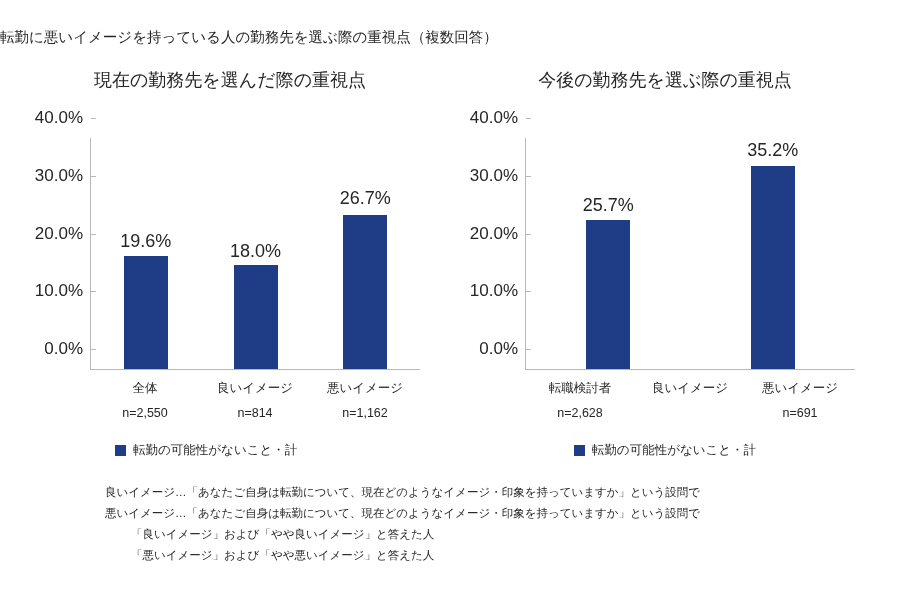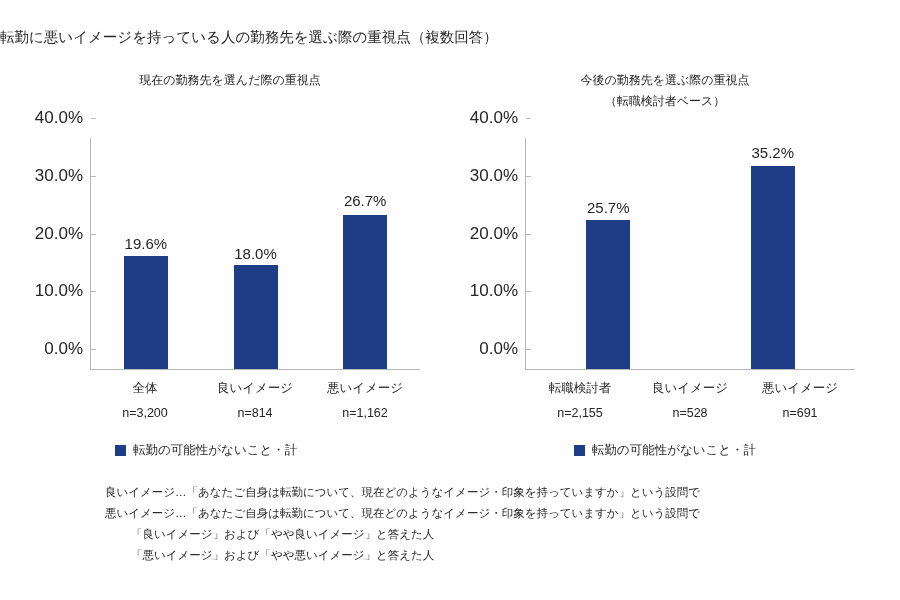--- a/index.html
+++ b/index.html
@@ -27,21 +27,21 @@
     width: 420px;
     height: 370px;
   }
   .panel.left { left: 20px; }
   .panel.right { left: 455px; }
 
   .panel-title {
     position: absolute;
     top: 0; left: 0; width: 420px;
     text-align: center;
-    font-size: 12px;
+    font-size: 18px;
     line-height: 21px;
     color: #262626;
   }
   .panel-title .sub { display: block; }
 
   
   .plot {
     position: absolute;
     left: 70px;
     top: 68px;
@@ -82,21 +82,21 @@
     justify-content: center;
   }
   .bar {
     width: 44px;
     background: #1f3c87;
   }
   .barlabel {
     position: absolute;
     left: 0; width: 100%;
     text-align: center;
-    font-size: 15px;
+    font-size: 18px;
     color: #262626;
   }
   .xlabels {
     position: absolute;
     left: 70px;
     top: 306px;
     width: 330px;
     display: flex;
   }
   .xcell {
@@ -167,42 +167,41 @@
         <div class="barcell">
           <div class="barlabel" style="bottom:69.3%;">26.7%</div>
           <div class="bar" style="height:66.8%;"></div>
         </div>
       </div>
     </div>
 
     <div class="xlabels">
       <div class="xcell">
         <span>全体</span>
-        <span class="n">n=3,200</span>
+        <span class="n">n=2,550</span>
       </div>
       <div class="xcell">
         <span>良いイメージ</span>
         <span class="n">n=814</span>
       </div>
       <div class="xcell">
         <span>悪いイメージ</span>
         <span class="n">n=1,162</span>
       </div>
     </div>
 
     <div class="legend left-legend">
       <span class="swatch"></span>
       <span>転勤の可能性がないこと・計</span>
     </div>
   </div>
 
   <div class="panel right">
     <div class="panel-title">
       <span>今後の勤務先を選ぶ際の重視点</span>
-      <span class="sub">（転職検討者ベース）</span>
     </div>
 
     <div class="plot">
       <div class="ytick" style="bottom:0%;"><span>0.0%</span><i class="tickline"></i></div>
       <div class="ytick" style="bottom:25%;"><span>10.0%</span><i class="tickline"></i></div>
       <div class="ytick" style="bottom:50%;"><span>20.0%</span><i class="tickline"></i></div>
       <div class="ytick" style="bottom:75%;"><span>30.0%</span><i class="tickline"></i></div>
       <div class="ytick" style="bottom:100%;"><span>40.0%</span><i class="tickline"></i></div>
 
       <div class="bars">
@@ -213,25 +212,24 @@
         <div class="barcell">
           <div class="barlabel" style="bottom:90%;">35.2%</div>
           <div class="bar" style="height:88%;"></div>
         </div>
       </div>
     </div>
 
     <div class="xlabels">
       <div class="xcell">
         <span>転職検討者</span>
-        <span class="n">n=2,155</span>
+        <span class="n">n=2,628</span>
       </div>
       <div class="xcell">
         <span>良いイメージ</span>
-        <span class="n">n=528</span>
       </div>
       <div class="xcell">
         <span>悪いイメージ</span>
         <span class="n">n=691</span>
       </div>
     </div>
 
     <div class="legend">
       <span class="swatch"></span>
       <span>転勤の可能性がないこと・計</span>

